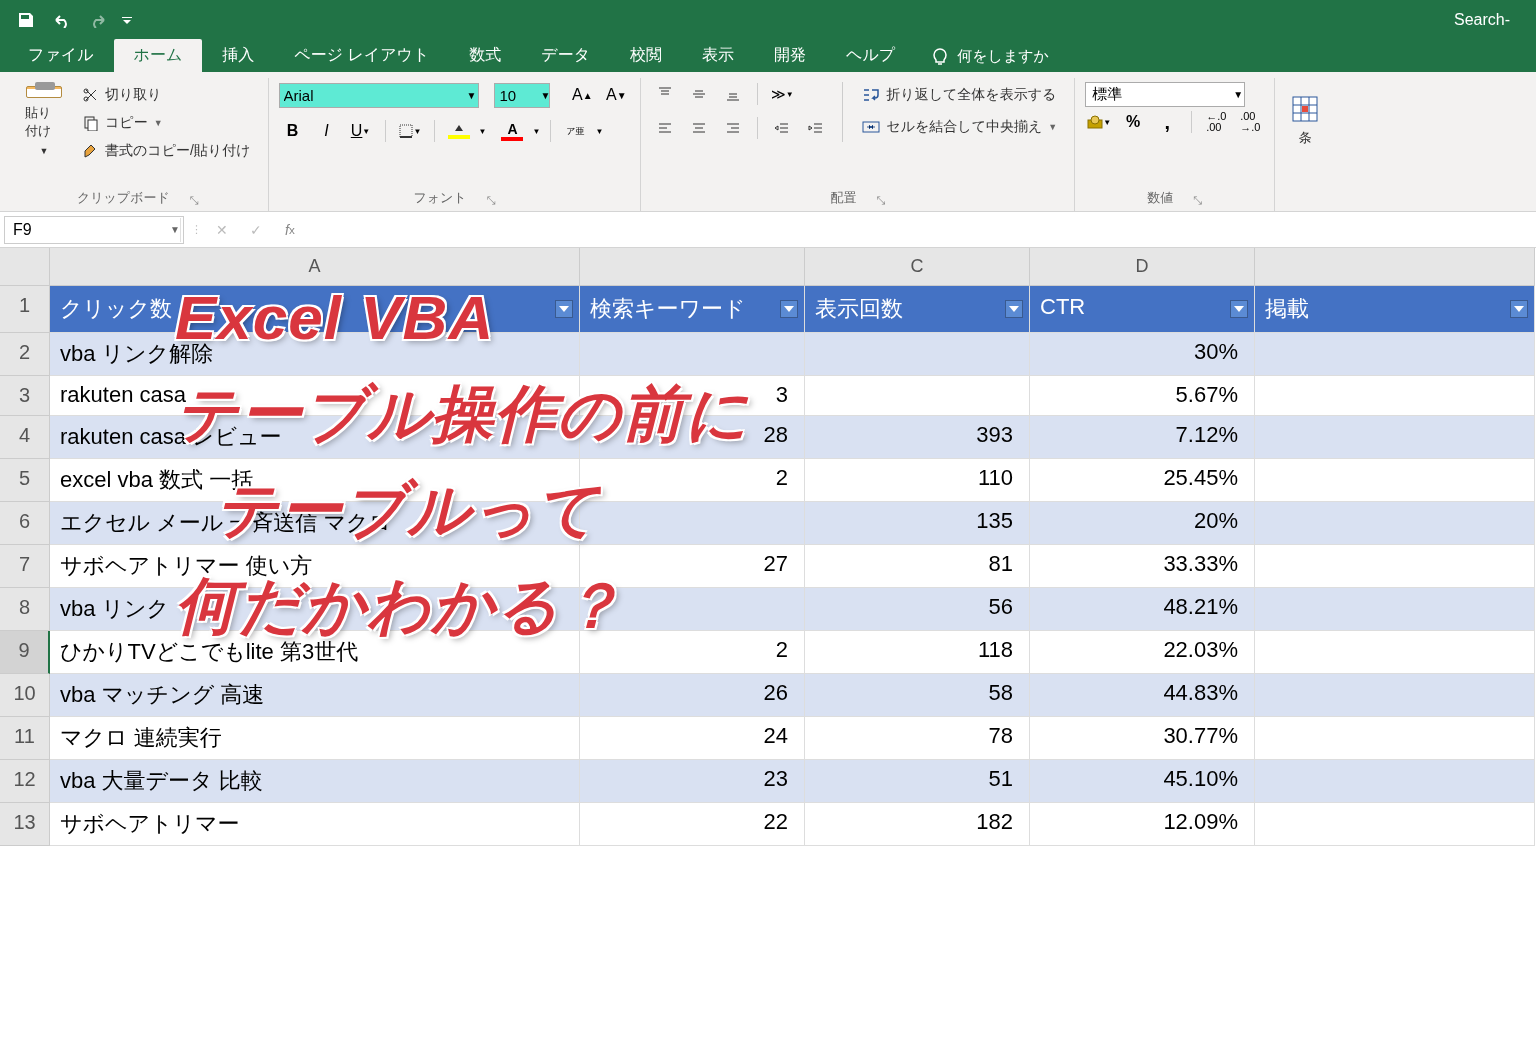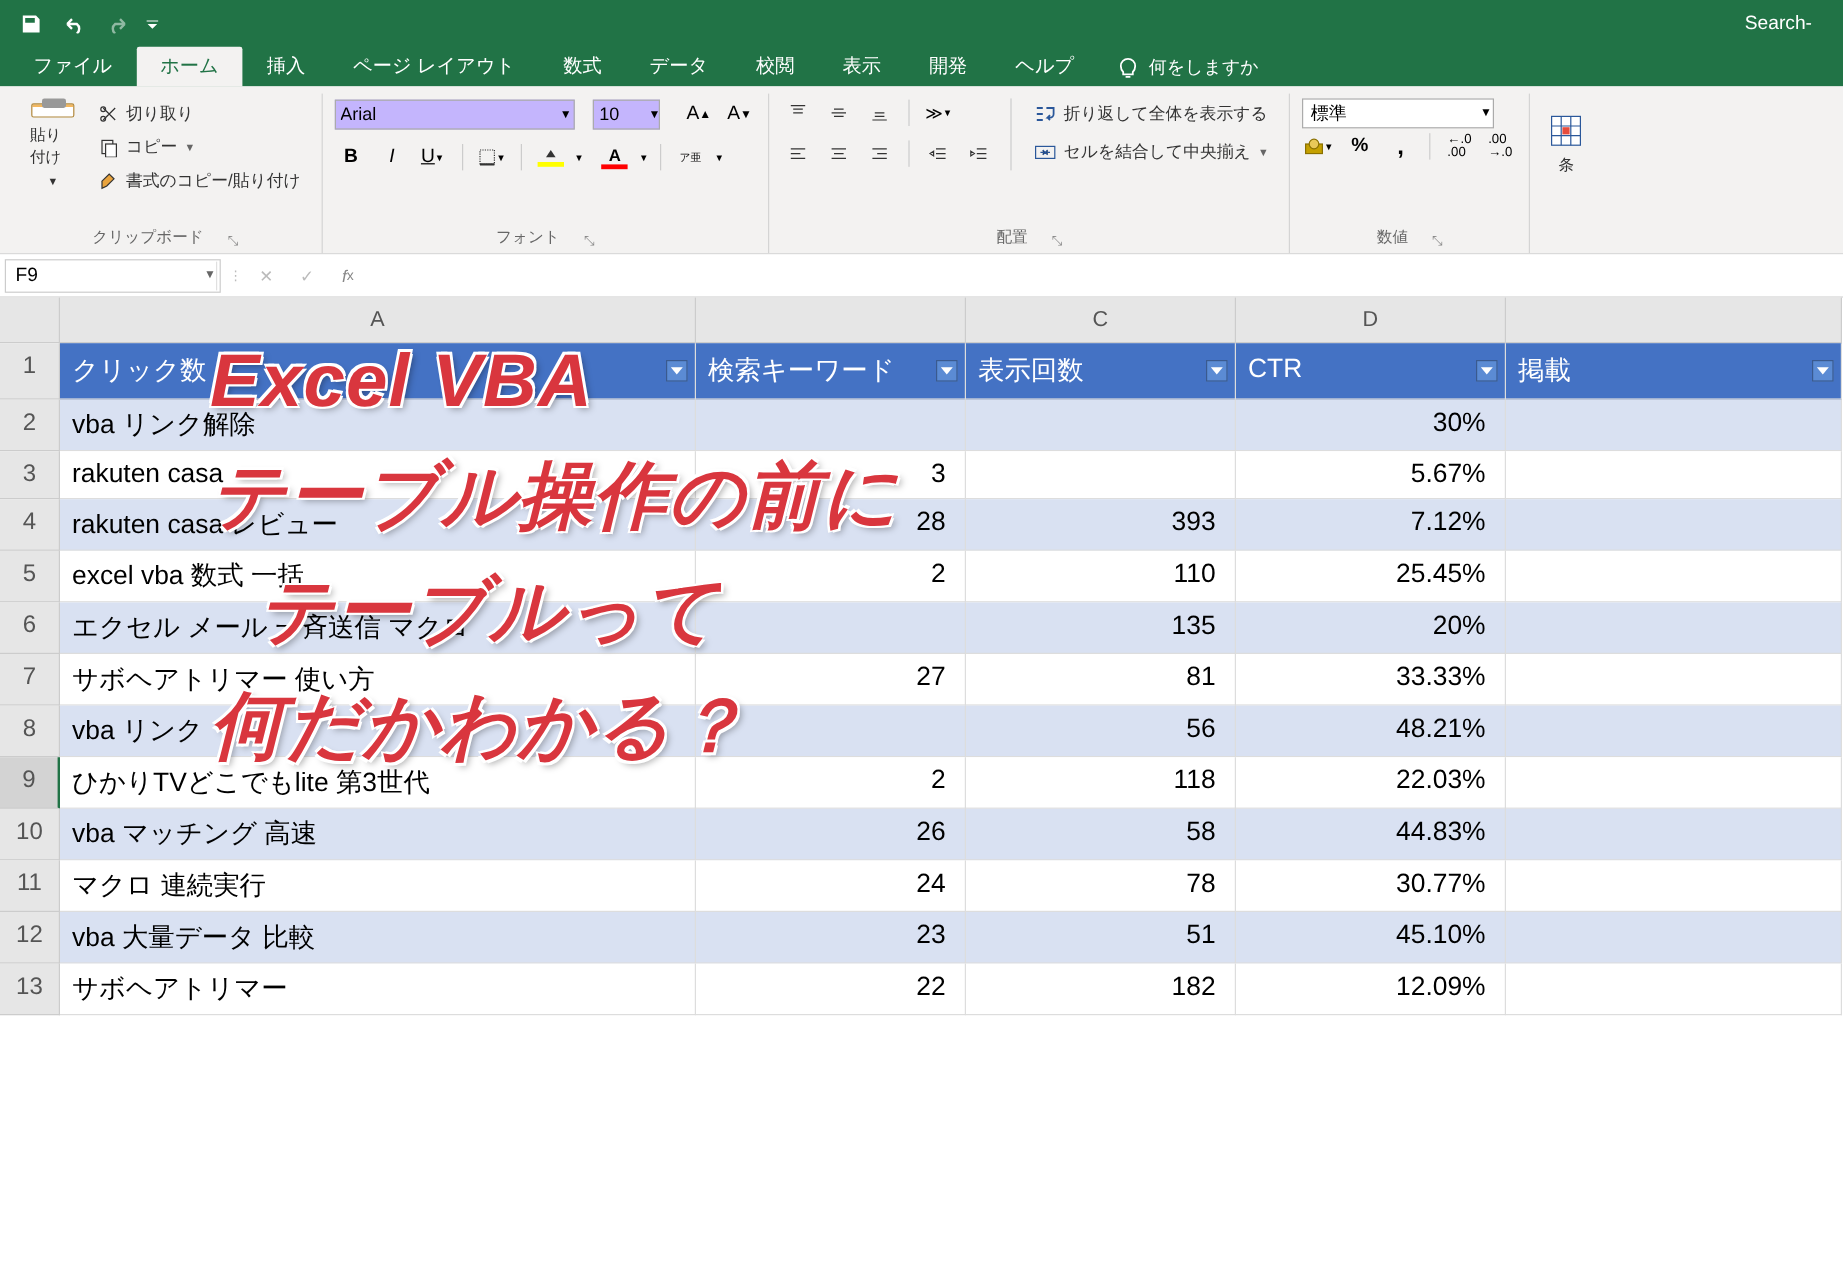--- a/index.html
+++ b/index.html
@@ -23,21 +23,21 @@
 .ribbon-group { border-right: 1px solid #d4d4d4; padding: 0 10px; display: flex; flex-direction: column; justify-content: space-between; position: relative; }
 .ribbon-group-label { text-align: center; font-size: 13px; color: #666; padding: 4px 0; display: flex; justify-content: center; align-items: flex-end; gap: 20px; }
 .group-launcher { font-size: 11px; color: #888; cursor: pointer; }
 .ribbon-content { display: flex; align-items: flex-start; gap: 6px; flex: 1; padding-top: 4px; }
 .rb-col { display: flex; flex-direction: column; gap: 2px; }
 .rb-btn { border: 1px solid transparent; background: transparent; padding: 3px 6px; display: flex; align-items: center; gap: 6px; font-size: 14px; cursor: pointer; color: #333; }
 .rb-big { width: 52px; height: 78px; flex-direction: column; justify-content: center; font-size: 13px; }
 .rb-icon { display: inline-block; }
 .paste-icon { width: 36px; height: 40px; background: linear-gradient(#f4b860 0 22%, #fff 22% 100%); border: 1px solid #b38b3f; position: relative; border-radius: 2px; }
 .paste-icon::before { content: ''; position: absolute; top: -5px; left: 8px; width: 20px; height: 8px; background: #999; border-radius: 2px; }
-.font-select, .size-select { border: 1px solid #ababab; background: #c4b5fd; font-size: 15px; padding: 3px 4px; }
+.font-select, .size-select { border: 1px solid #ababab; background: #5eead4; font-size: 15px; padding: 3px 4px; }
 .font-select { width: 200px; }
 .size-select { width: 56px; }
 .font-row { display: flex; gap: 6px; align-items: center; }
 .fontbtn { width: 28px; height: 26px; display: inline-flex; align-items: center; justify-content: center; font-size: 16px; cursor: pointer; border: 1px solid transparent; }
 .color-strip { width: 22px; height: 4px; display: block; }
 .align-btn { width: 28px; height: 24px; display: inline-flex; align-items: center; justify-content: center; cursor: pointer; border: 1px solid transparent; }
 .num-select { border: 1px solid #ababab; background: #fff; font-size: 15px; padding: 3px 6px; width: 160px; }
 
 
 .formula-bar { display: flex; align-items: center; border-bottom: 1px solid #d4d4d4; height: 36px; background: #fff; }

